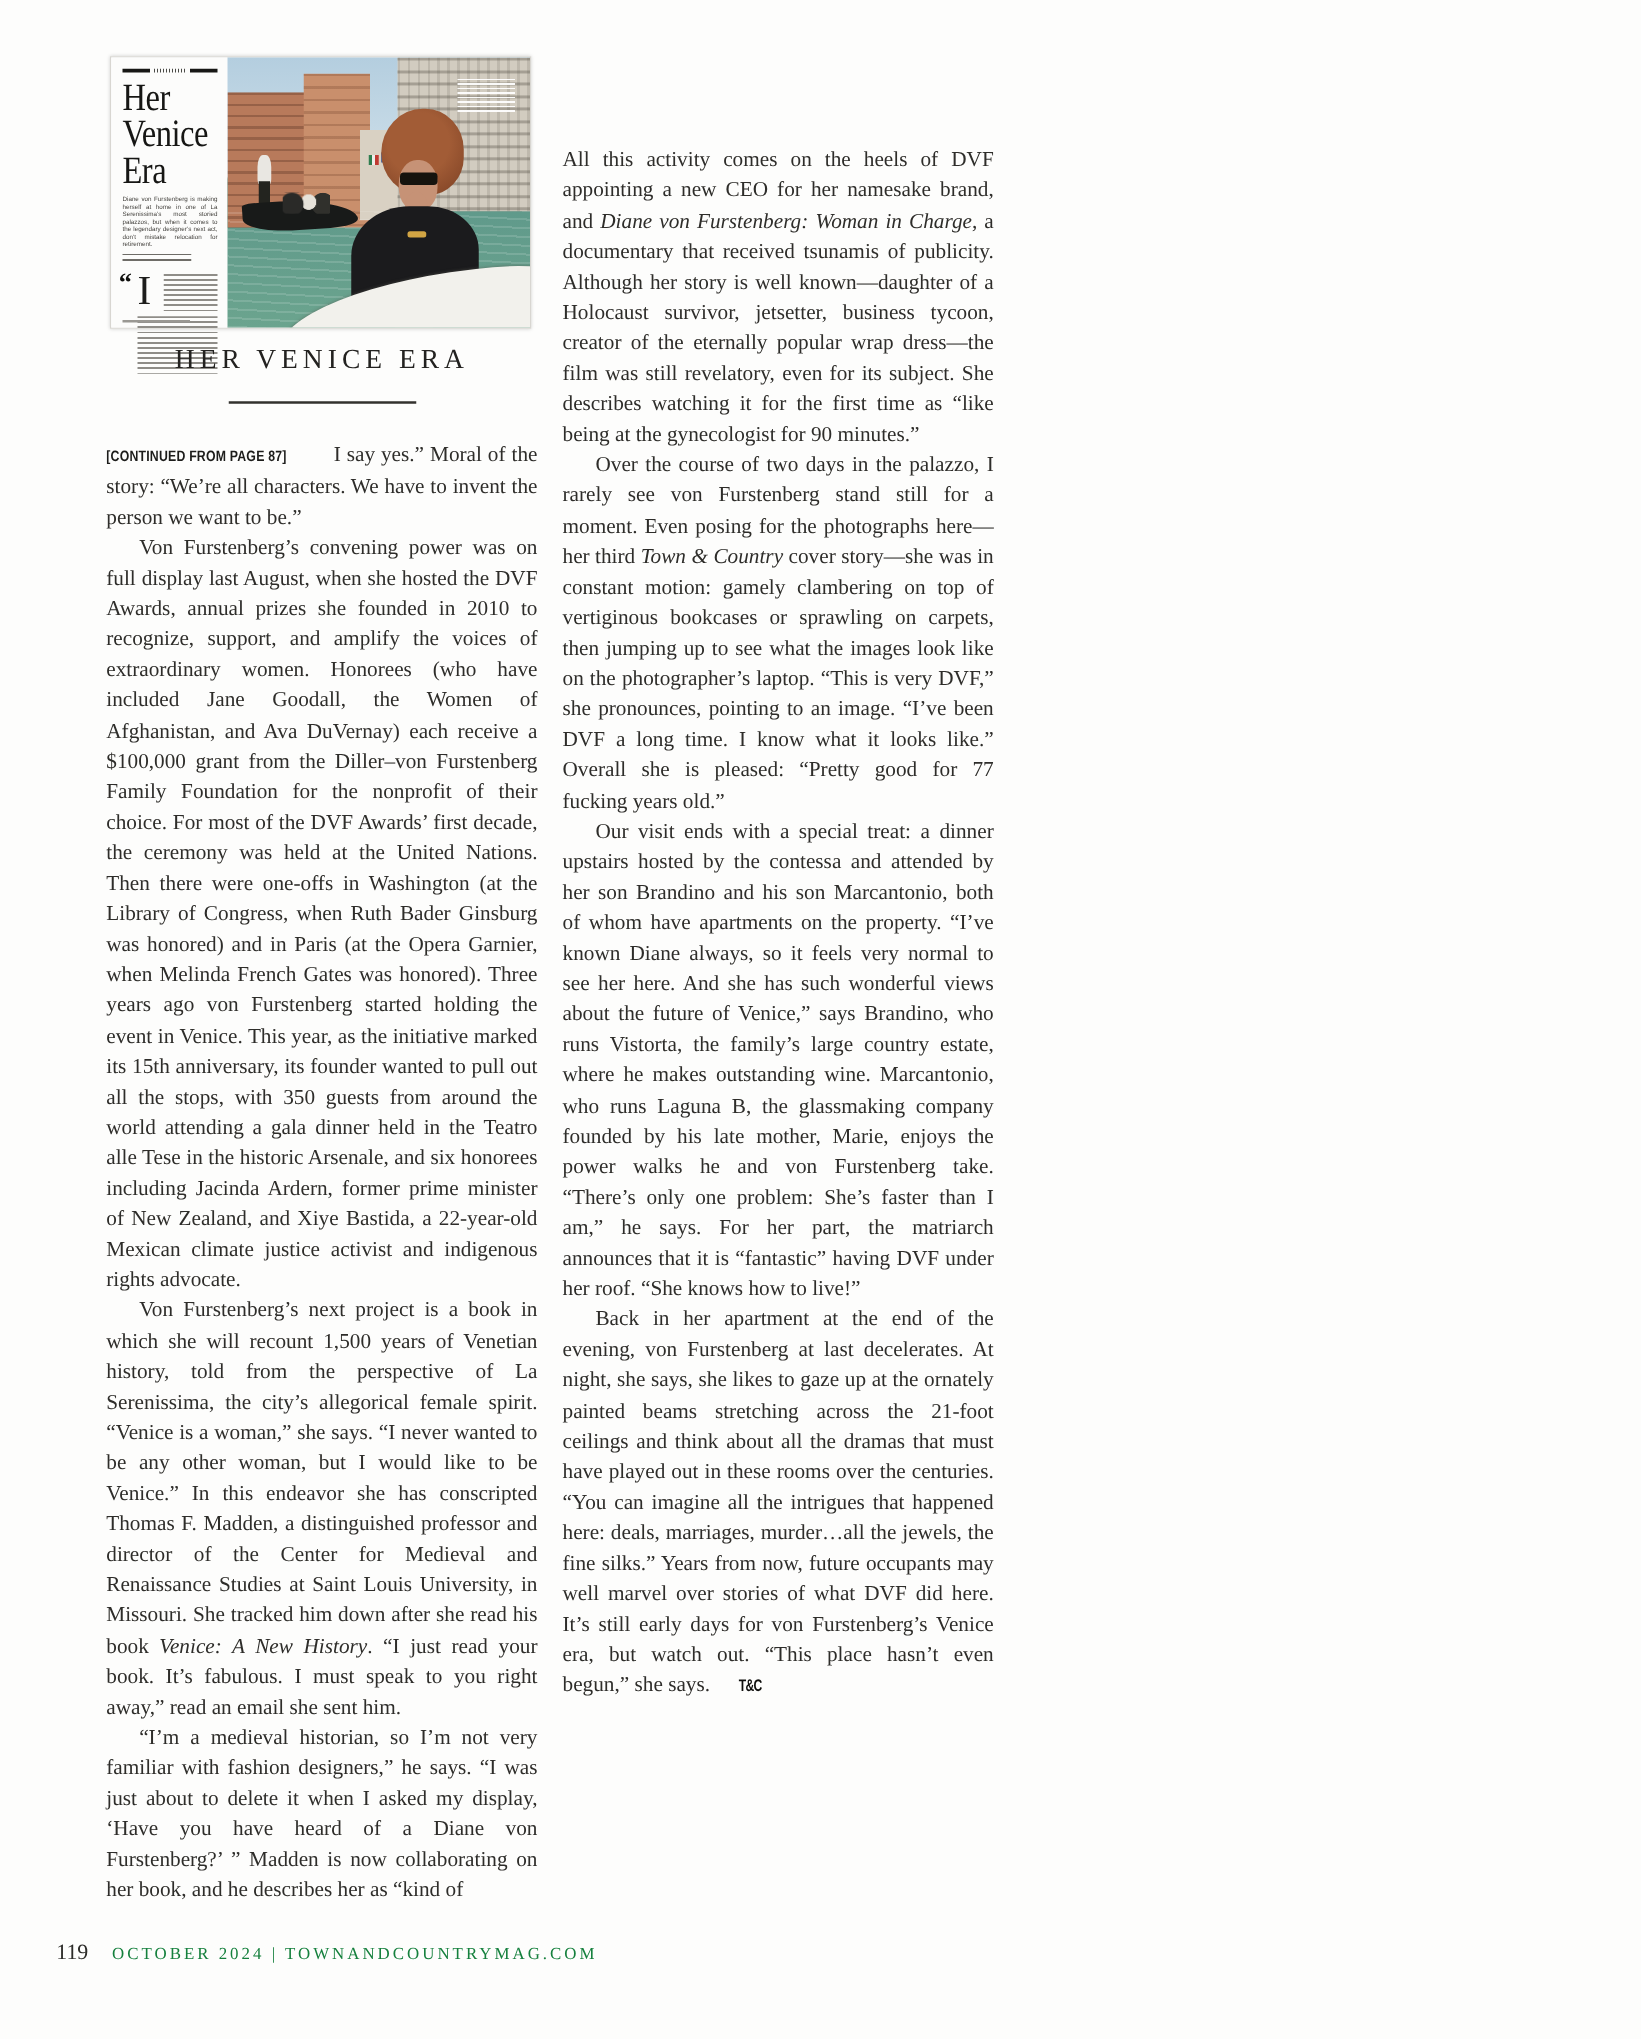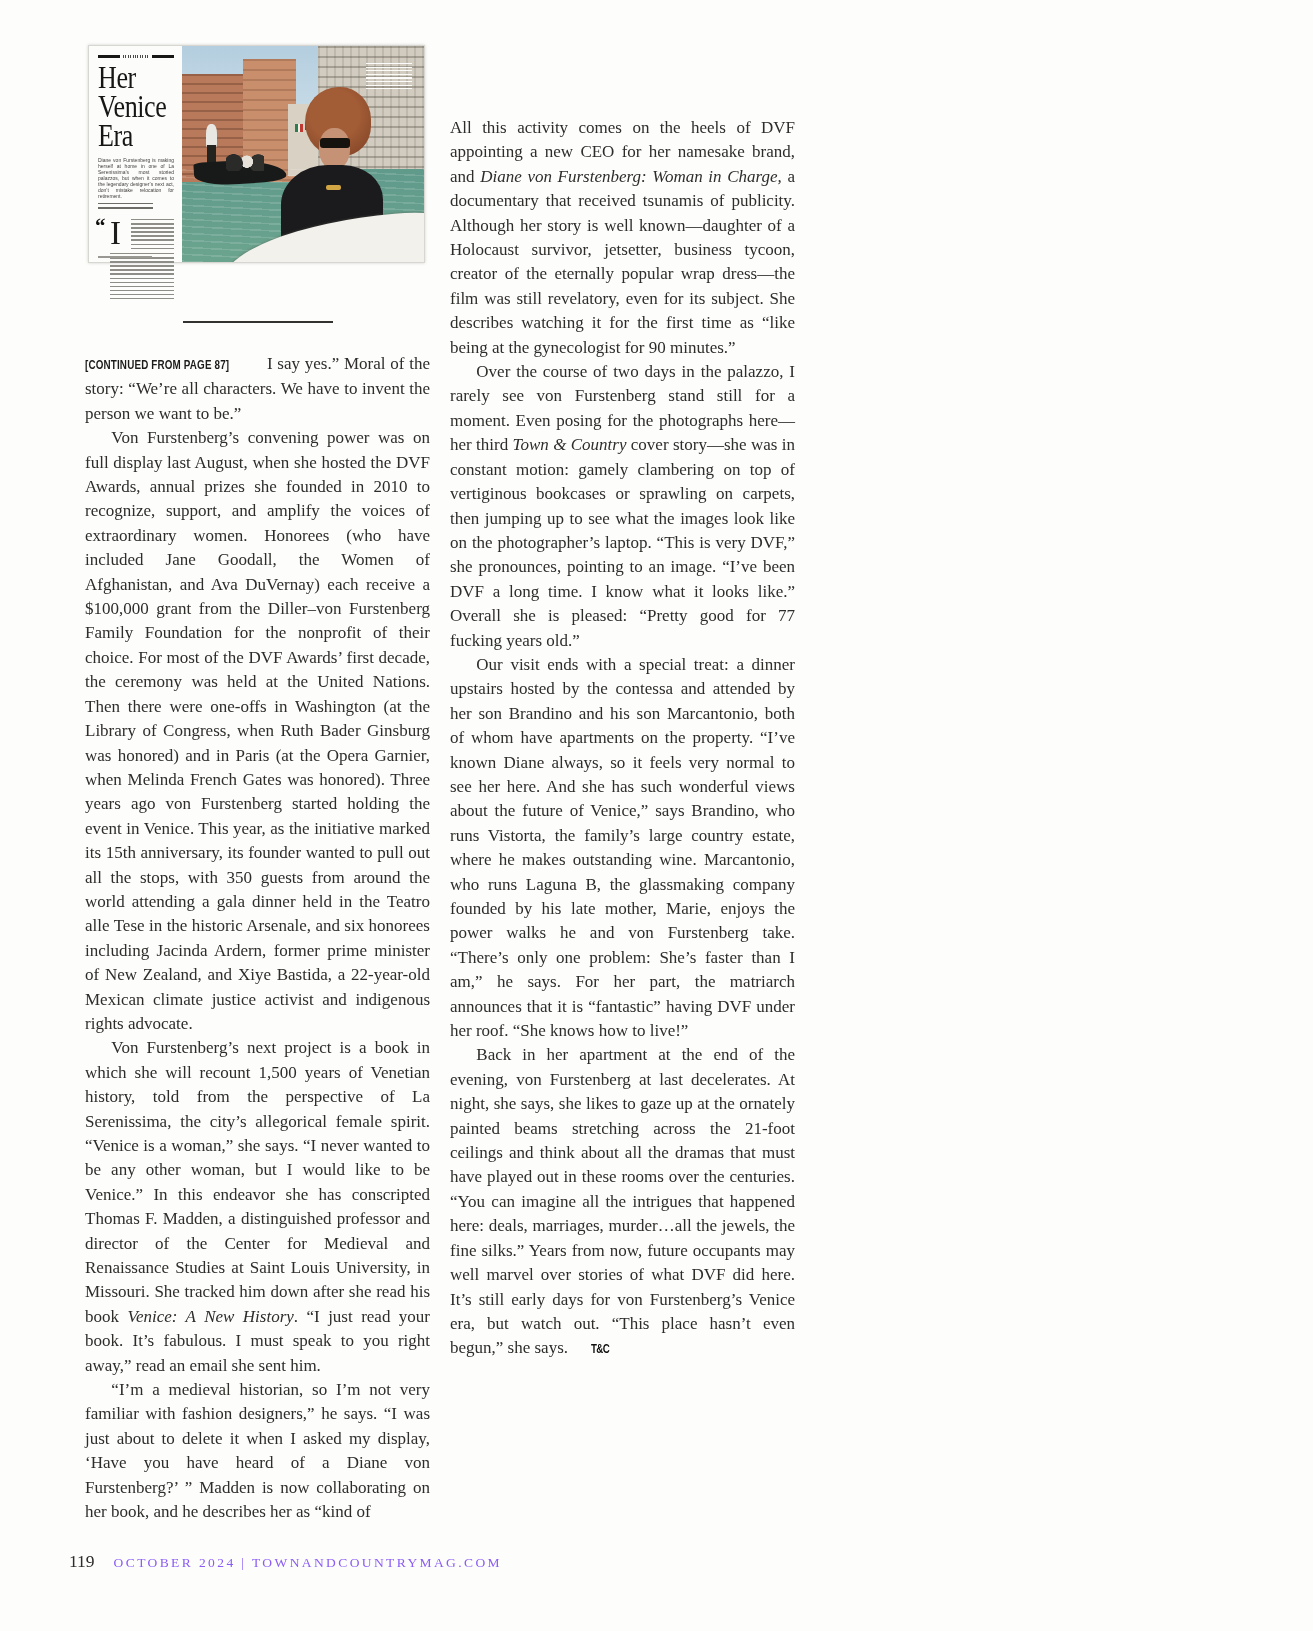--- a/index.html
+++ b/index.html
@@ -78,23 +78,23 @@
   .col p{margin:0;text-indent:1.55em;}
   .col p:first-child{text-indent:0;}
   .cont-tag{display:inline-block;font-family:"Liberation Sans",sans-serif;font-weight:700;
             font-size:12px;letter-spacing:.2px;color:#1c1c1a;transform:scaleX(.82);
             transform-origin:left bottom;margin-right:6px;white-space:nowrap;}
   .endmark{display:inline-block;font-family:"Liberation Sans",sans-serif;font-weight:800;
            font-size:13.5px;letter-spacing:-.8px;color:#0e0e0c;transform:scaleX(.72);
            transform-origin:left bottom;}
 
   
-  .footer{position:absolute;left:45px;top:1551px;display:flex;align-items:baseline;gap:19px;margin-left:24px;}
+  .footer{position:absolute;left:45px;top:1551px;display:flex;align-items:baseline;gap:19px;}
   .folio{font-size:17.5px;color:#2d2c29;}
-  .issue{font-size:13.5px;letter-spacing:2.4px;color:#8b5cf6;}
+  .issue{font-size:13.5px;letter-spacing:2.4px;color:#15803d;}
 </style>
 </head>
 <body>
 
 <div class="page">
 
   <div class="thumb">
     <div class="thumb-left">
       <div class="kick">
         <span class="bar"></span>
@@ -132,20 +132,21 @@
       <div class="ph ph-face"></div>
       <div class="ph ph-sunglasses"></div>
       <div class="ph ph-hand"></div>
       <div class="ph ph-torso"></div>
       <div class="ph ph-bracelet"></div>
       <div class="ph ph-boat"></div>
       <div class="ph ph-caption"></div>
     </div>
   </div>
 
+  <h1 class="headline">HER VENICE ERA</h1>
   <div class="headline-rule"></div>
 
   <div class="col col1">
       <p><span class="cont-tag">[CONTINUED FROM PAGE 87]</span>I say yes.” Moral of the story: “We’re all characters. We have to invent the person we want to be.”</p>
       <p>Von Furstenberg’s convening power was on full display last August, when she hosted the DVF Awards, annual prizes she founded in 2010 to recognize, support, and amplify the voices of extraordinary women. Honorees (who have included Jane Goodall, the Women of Afghanistan, and Ava DuVernay) each receive a $100,000 grant from the Diller–von Furstenberg Family Foundation for the nonprofit of their choice. For most of the DVF Awards’ first decade, the ceremony was held at the United Nations. Then there were one-offs in Washington (at the Library of Congress, when Ruth Bader Ginsburg was honored) and in Paris (at the Opera Garnier, when Melinda French Gates was honored). Three years ago von Furstenberg started holding the event in Venice. This year, as the initiative marked its 15th anniversary, its founder wanted to pull out all the stops, with 350 guests from around the world attending a gala dinner held in the Teatro alle Tese in the historic Arsenale, and six honorees including Jacinda Ardern, former prime minister of New Zealand, and Xiye Bastida, a 22-year-old Mexican climate justice activist and indigenous rights advocate.</p>
       <p>Von Furstenberg’s next project is a book in which she will recount 1,500 years of Venetian history, told from the perspective of La Serenissima, the city’s allegorical female spirit. “Venice is a woman,” she says. “I never wanted to be any other woman, but I would like to be Venice.” In this endeavor she has conscripted Thomas F. Madden, a distinguished professor and director of the Center for Medieval and Renaissance Studies at Saint Louis University, in Missouri. She tracked him down after she read his book <i>Venice: A New History</i>. “I just read your book. It’s fabulous. I must speak to you right away,” read an email she sent him.</p>
       <p>“I’m a medieval historian, so I’m not very familiar with fashion designers,” he says. “I was just about to delete it when I asked my display, ‘Have you have heard of a Diane von Furstenberg?’ ” Madden is now collaborating on her book, and he describes her as “kind of</p>
     </div>
   <div class="col col2">
       <p>All this activity comes on the heels of DVF appointing a new CEO for her namesake brand, and <i>Diane von Furstenberg: Woman in Charge,</i> a documentary that received tsunamis of publicity. Although her story is well known—daughter of a Holocaust survivor, jetsetter, business tycoon, creator of the eternally popular wrap dress—the film was still revelatory, even for its subject. She describes watching it for the first time as “like being at the gynecologist for 90 minutes.”</p>

